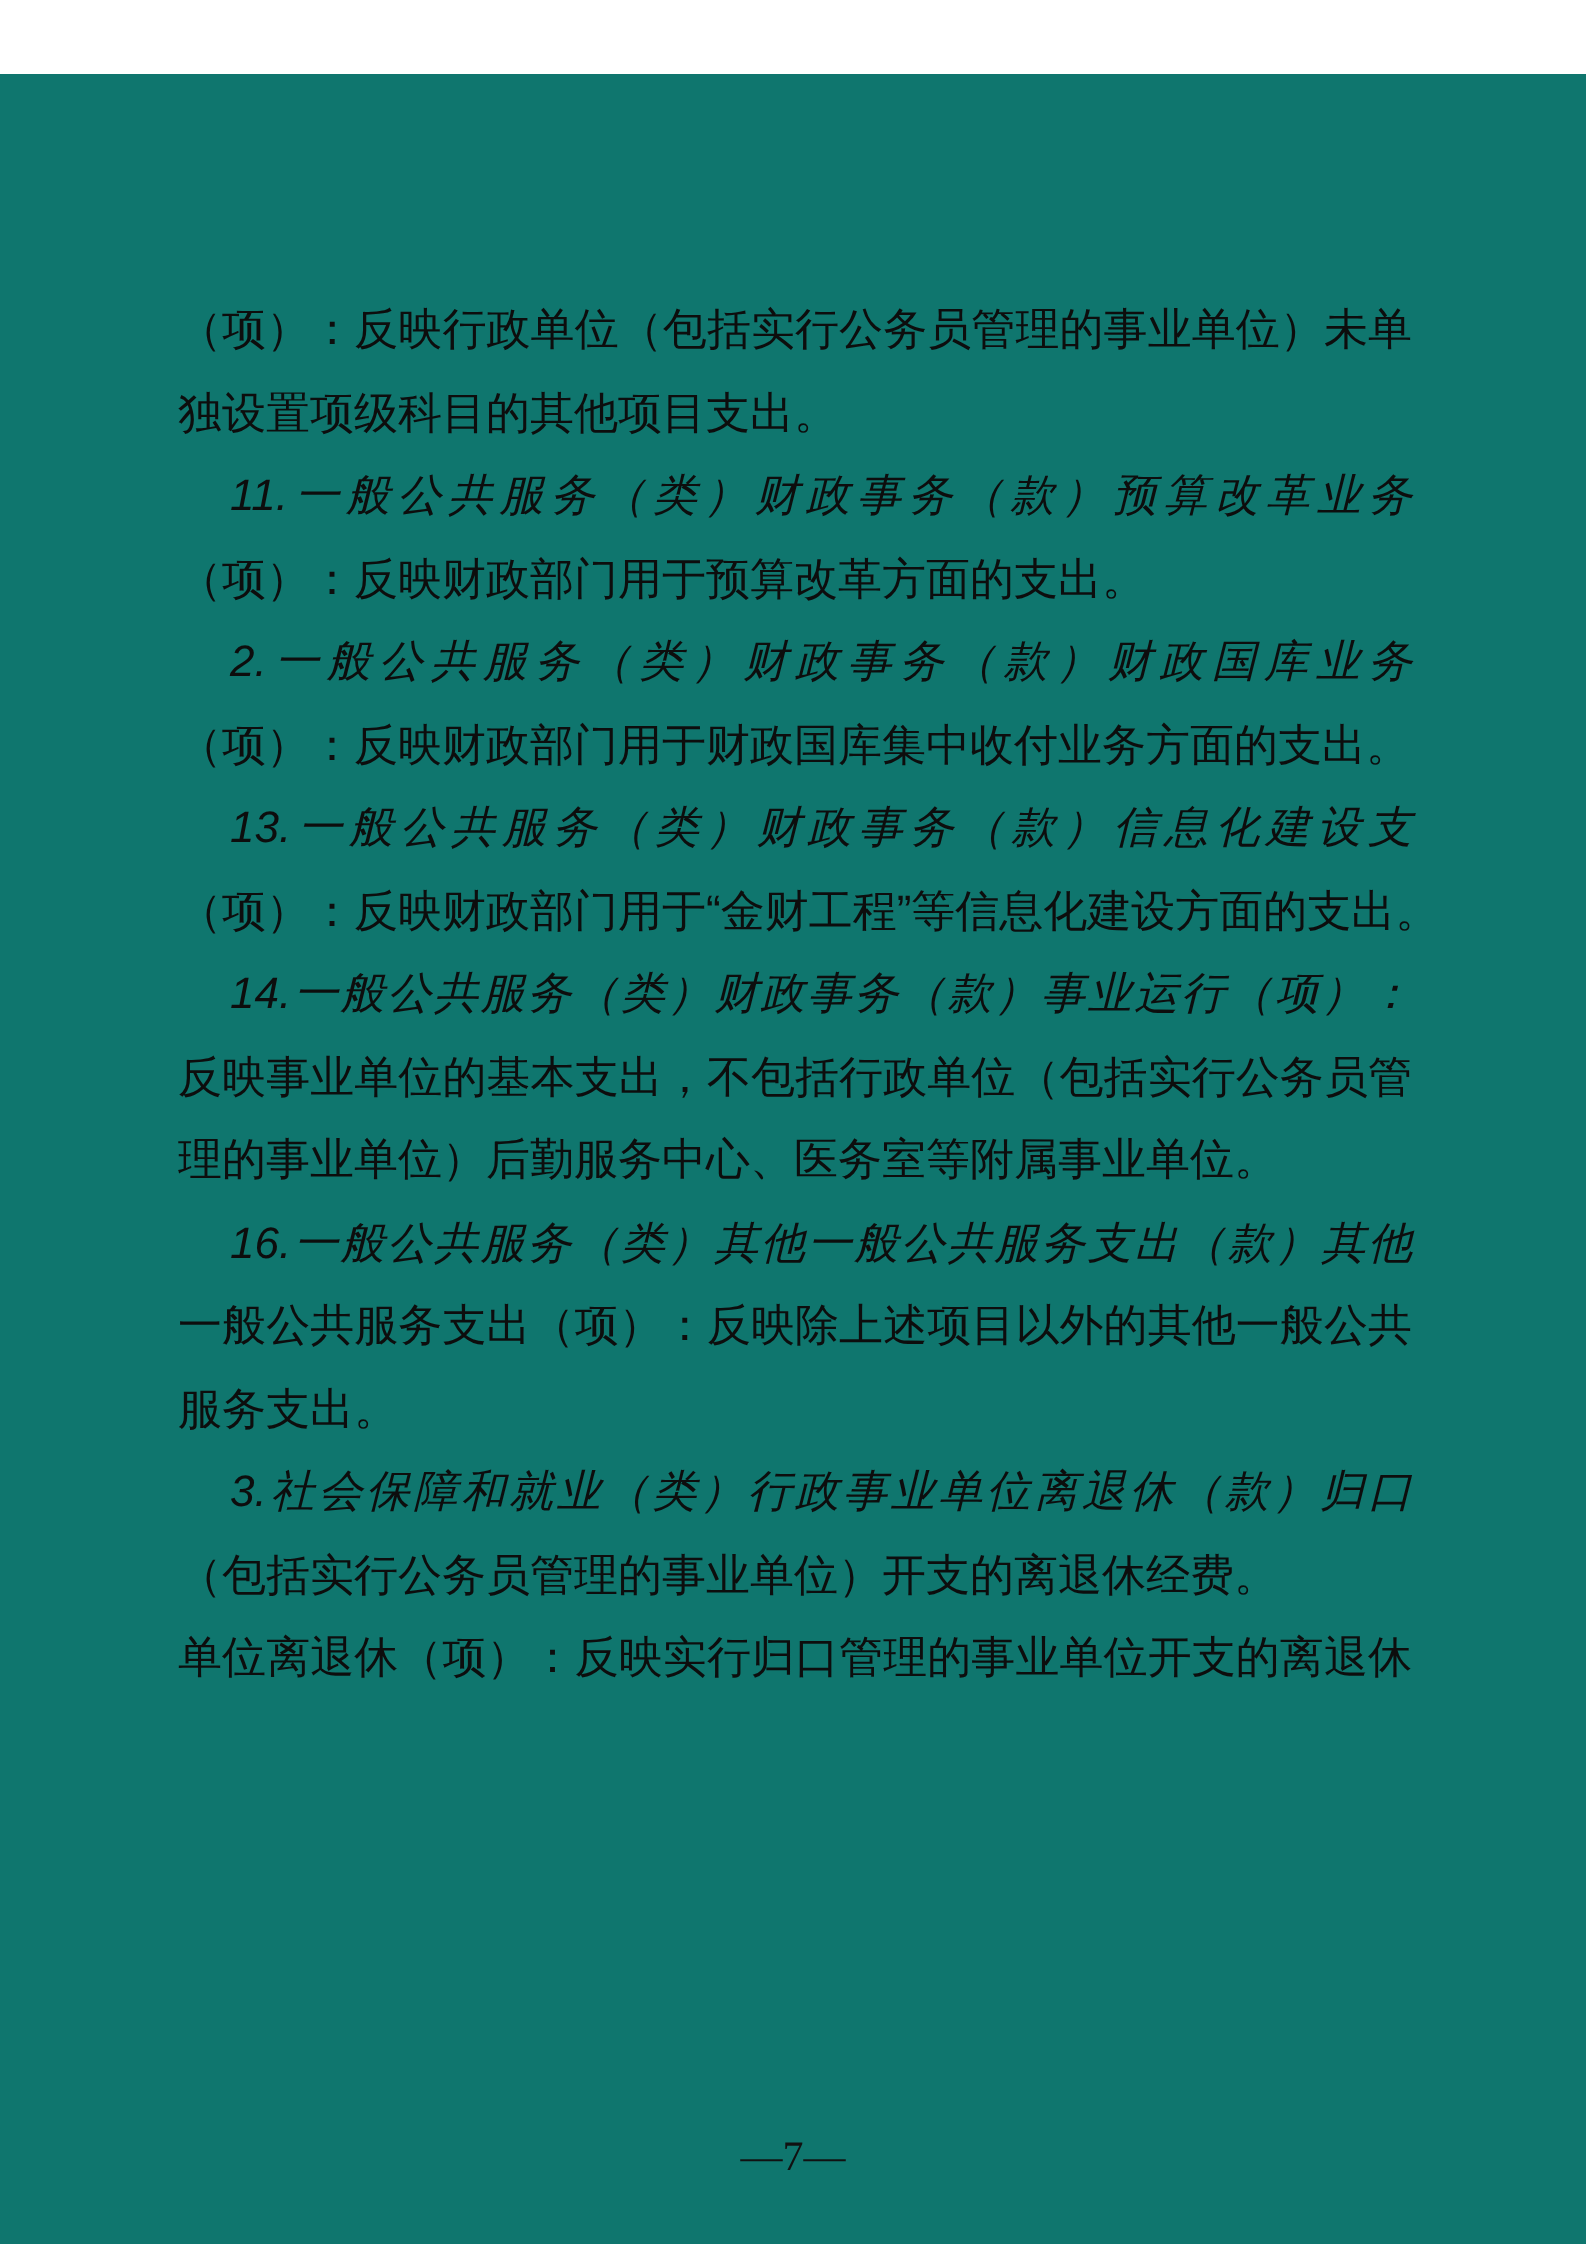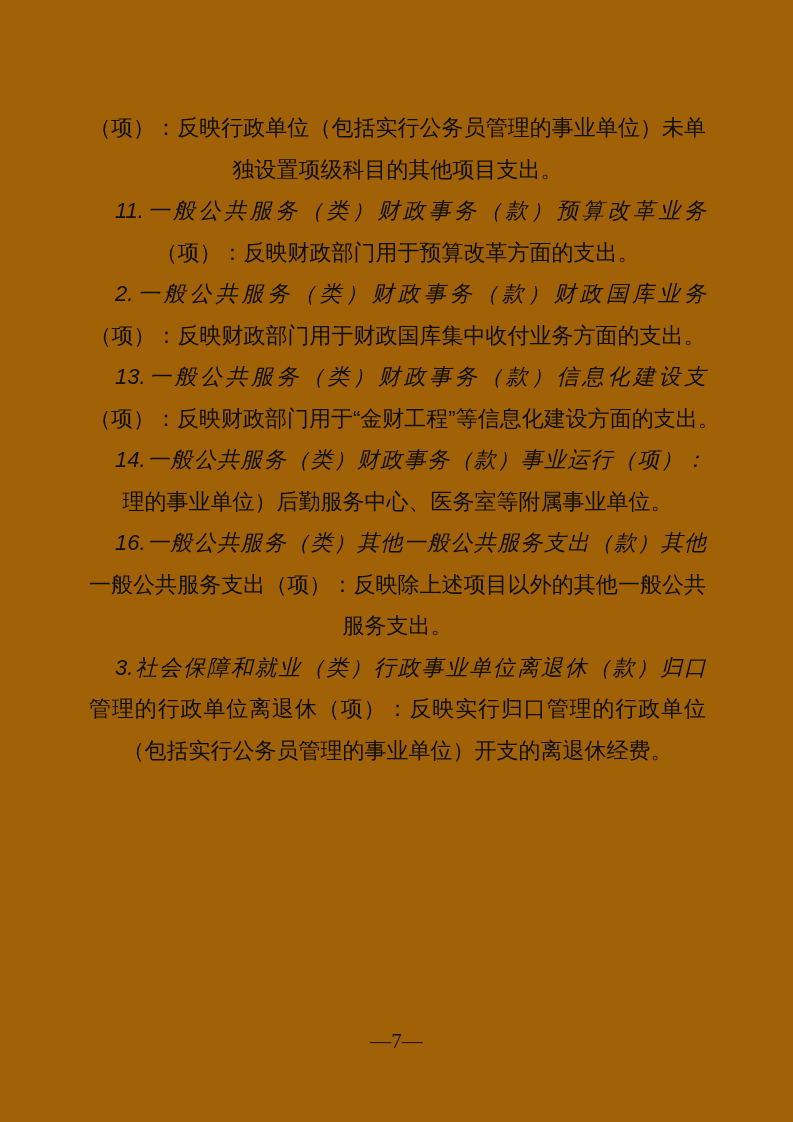--- a/index.html
+++ b/index.html
@@ -11,35 +11,36 @@
     height: 1122px;
     background: #ffffff;
     position: relative;
     overflow: hidden;
     font-family: "Liberation Sans", sans-serif;
     color: #0d0d0d;
   }
   .page {
     position: absolute;
     inset: 0;
-    background: #a16207;
+    background: #0f766e;
+    margin-top: 37px;
   }
   .content {
     position: absolute;
     left: 89px;
     top: 107px;
     width: 617px;
   }
   .line {
     height: 41.5px;
     line-height: 41.5px;
     font-size: 22px;
     letter-spacing: 0;
     white-space: nowrap;
-    text-align: center;
+    text-align: left;
   }
   .just {
     text-align: justify;
     text-align-last: justify;
     text-justify: inter-character;
   }
   .indent {
     text-indent: 26px;
     font-style: italic;
   }
@@ -62,22 +63,23 @@
   <div class="content">
     <div class="line just">（项）：反映行政单位（包括实行公务员管理的事业单位）未单</div>
     <div class="line">独设置项级科目的其他项目支出。</div>
     <div class="line just indent">11.一般公共服务（类）财政事务（款）预算改革业务</div>
     <div class="line">（项）：反映财政部门用于预算改革方面的支出。</div>
     <div class="line just indent">2.一般公共服务（类）财政事务（款）财政国库业务</div>
     <div class="line">（项）：反映财政部门用于财政国库集中收付业务方面的支出。</div>
     <div class="line just indent">13.一般公共服务（类）财政事务（款）信息化建设支</div>
     <div class="line">（项）：反映财政部门用于“金财工程”等信息化建设方面的支出。</div>
     <div class="line just indent">14.一般公共服务（类）财政事务（款）事业运行（项）：</div>
+    <div class="line just">反映事业单位的基本支出，不包括行政单位（包括实行公务员管</div>
     <div class="line">理的事业单位）后勤服务中心、医务室等附属事业单位。</div>
     <div class="line just indent">16.一般公共服务（类）其他一般公共服务支出（款）其他</div>
     <div class="line just">一般公共服务支出（项）：反映除上述项目以外的其他一般公共</div>
     <div class="line">服务支出。</div>
     <div class="line just indent">3.社会保障和就业（类）行政事业单位离退休（款）归口</div>
-    <div class="line just">管理的行政单位离退休（项）：反映实行归口管理的行政单位</div>
     <div class="line">（包括实行公务员管理的事业单位）开支的离退休经费。</div>
+    <div class="line just">单位离退休（项）：反映实行归口管理的事业单位开支的离退休</div>
   </div>
   <div class="page-number">—7—</div>
 </div>
 
 </body></html>

